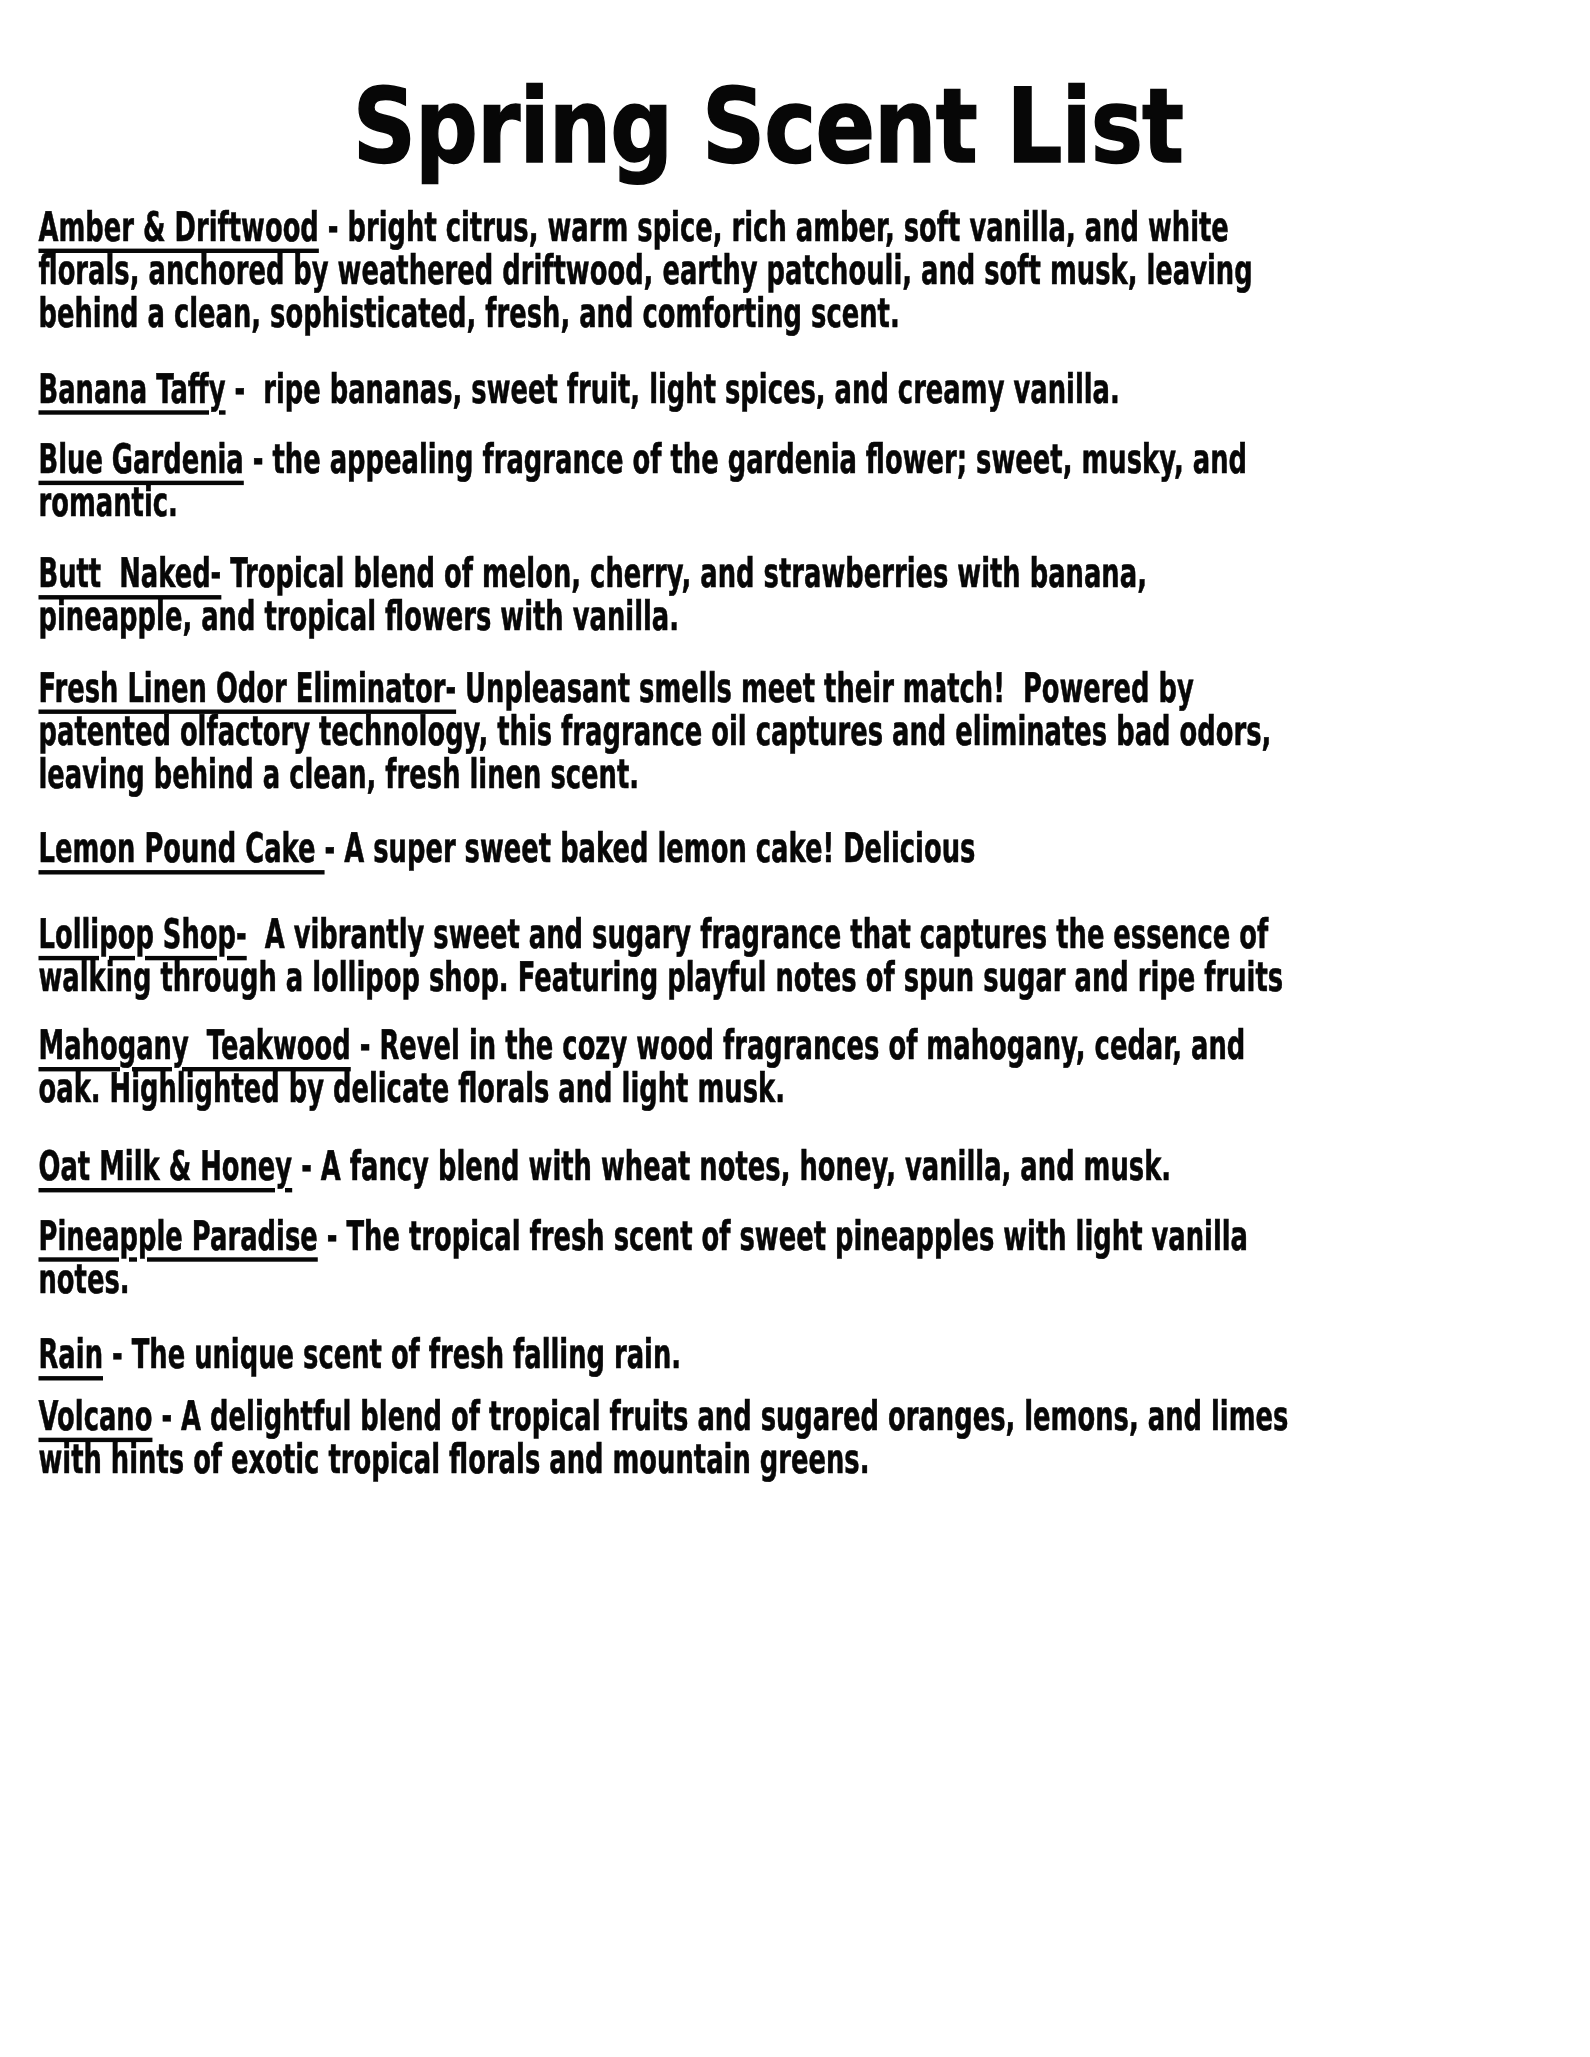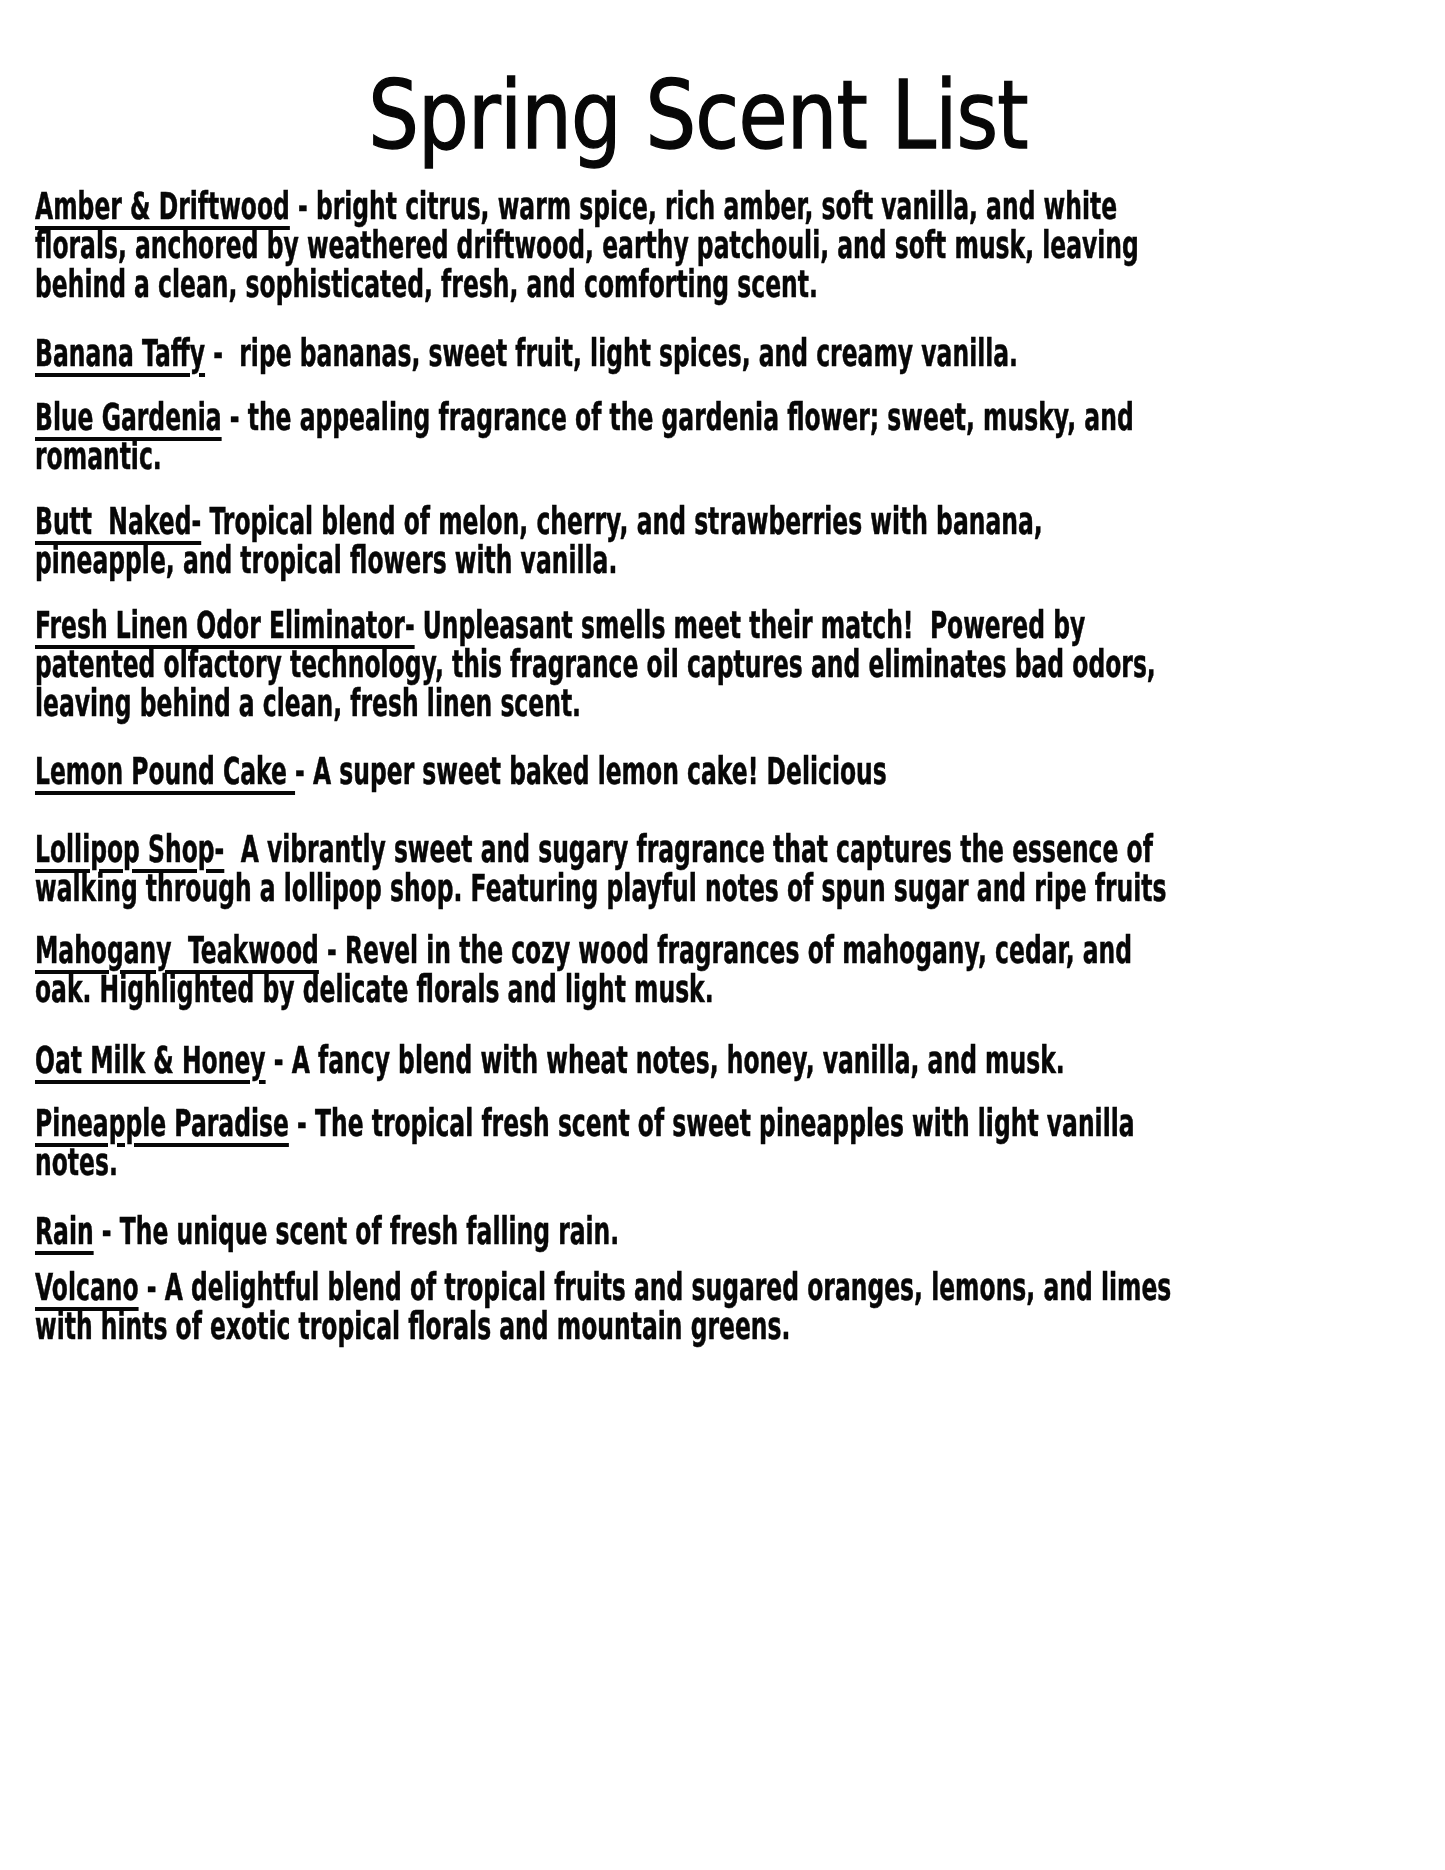--- a/index.html
+++ b/index.html
@@ -18,21 +18,21 @@
     width: 1445px;
     height: 1870px;
     background: #ffffff;
     position: relative;
   }
   .title {
     margin: 58px 48px 14px 0;
     text-align: center;
     font-size: 94px;
     line-height: 115px;
-    font-weight: normal;
+    font-weight: bold;
     letter-spacing: -1px;
   }
   .title-inner {
     display: inline-block;
     transform: scaleX(0.85);
     transform-origin: 50% 50%;
     white-space: nowrap;
     -webkit-text-stroke: 1.4px currentColor;
   }
   .content {

